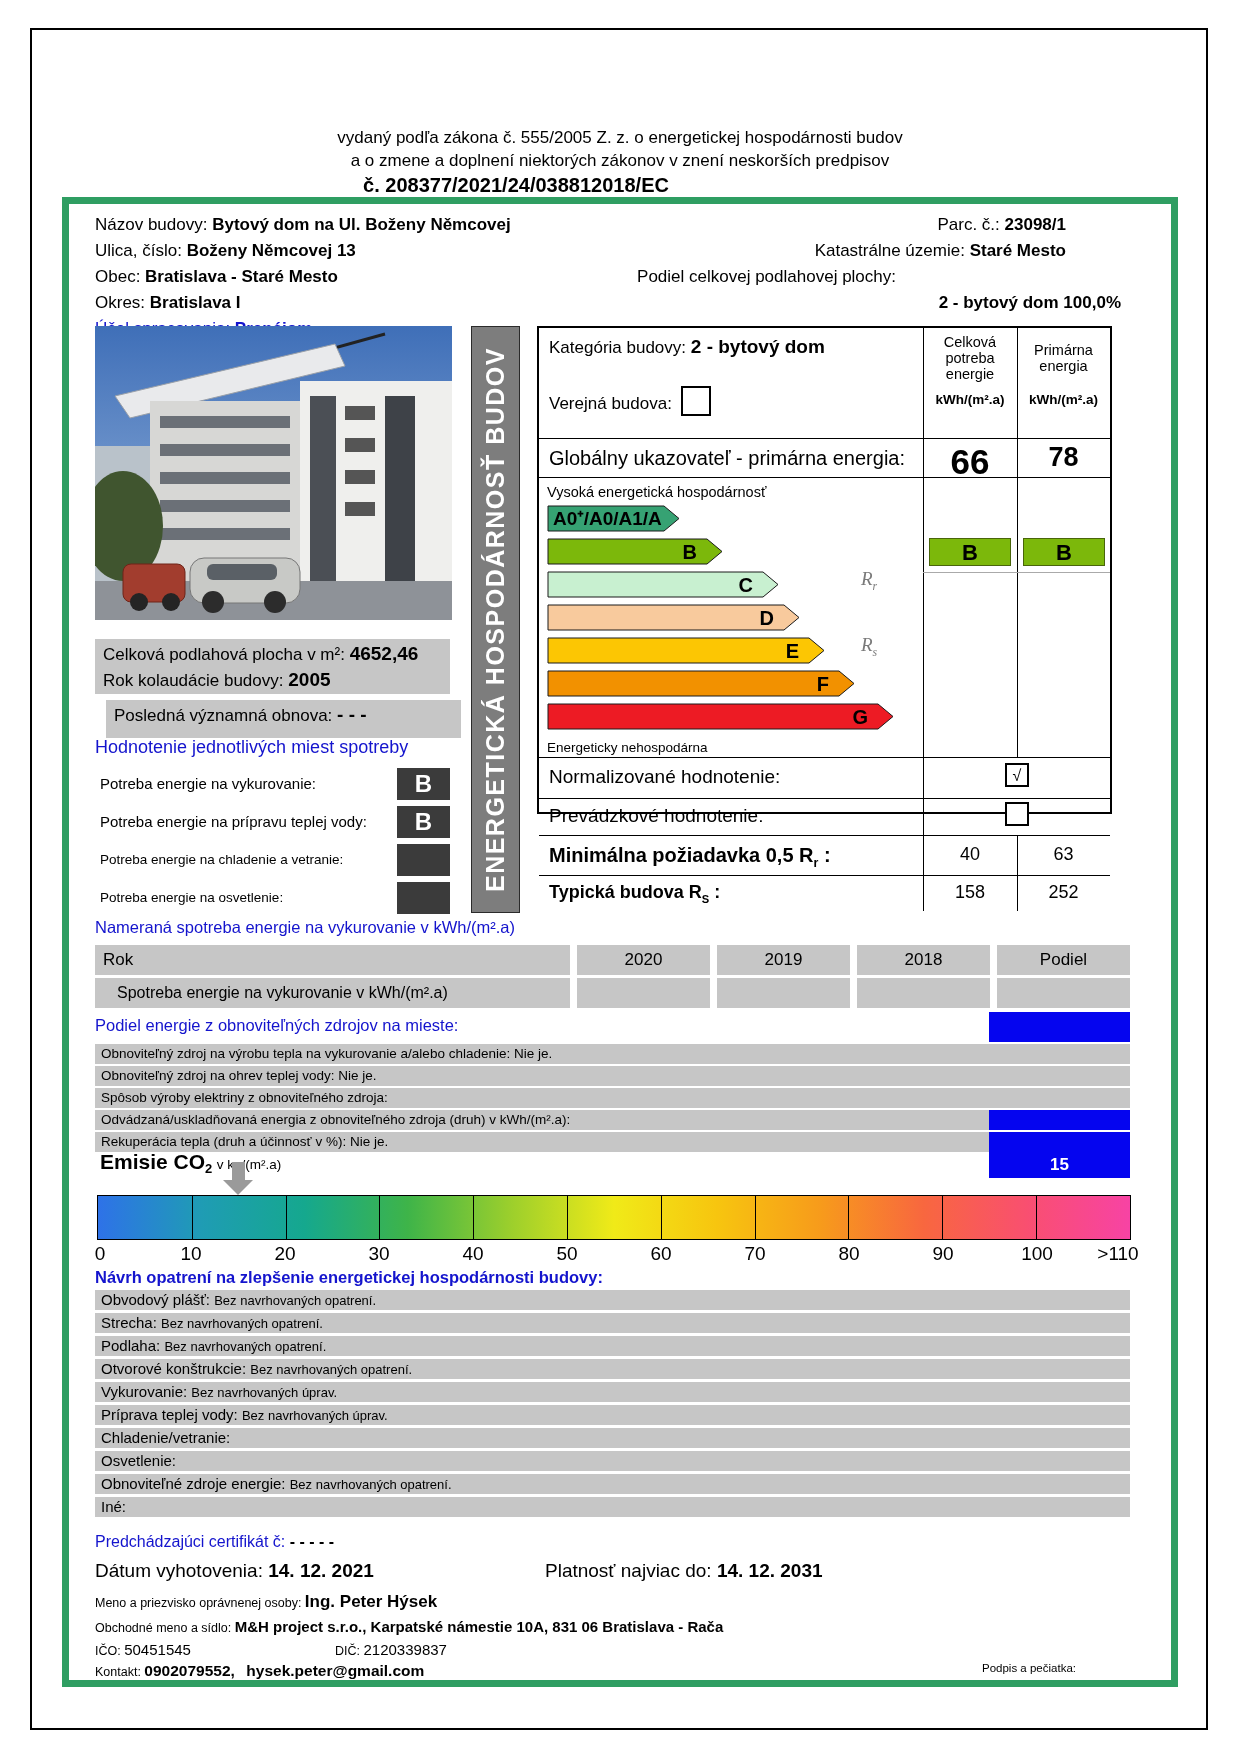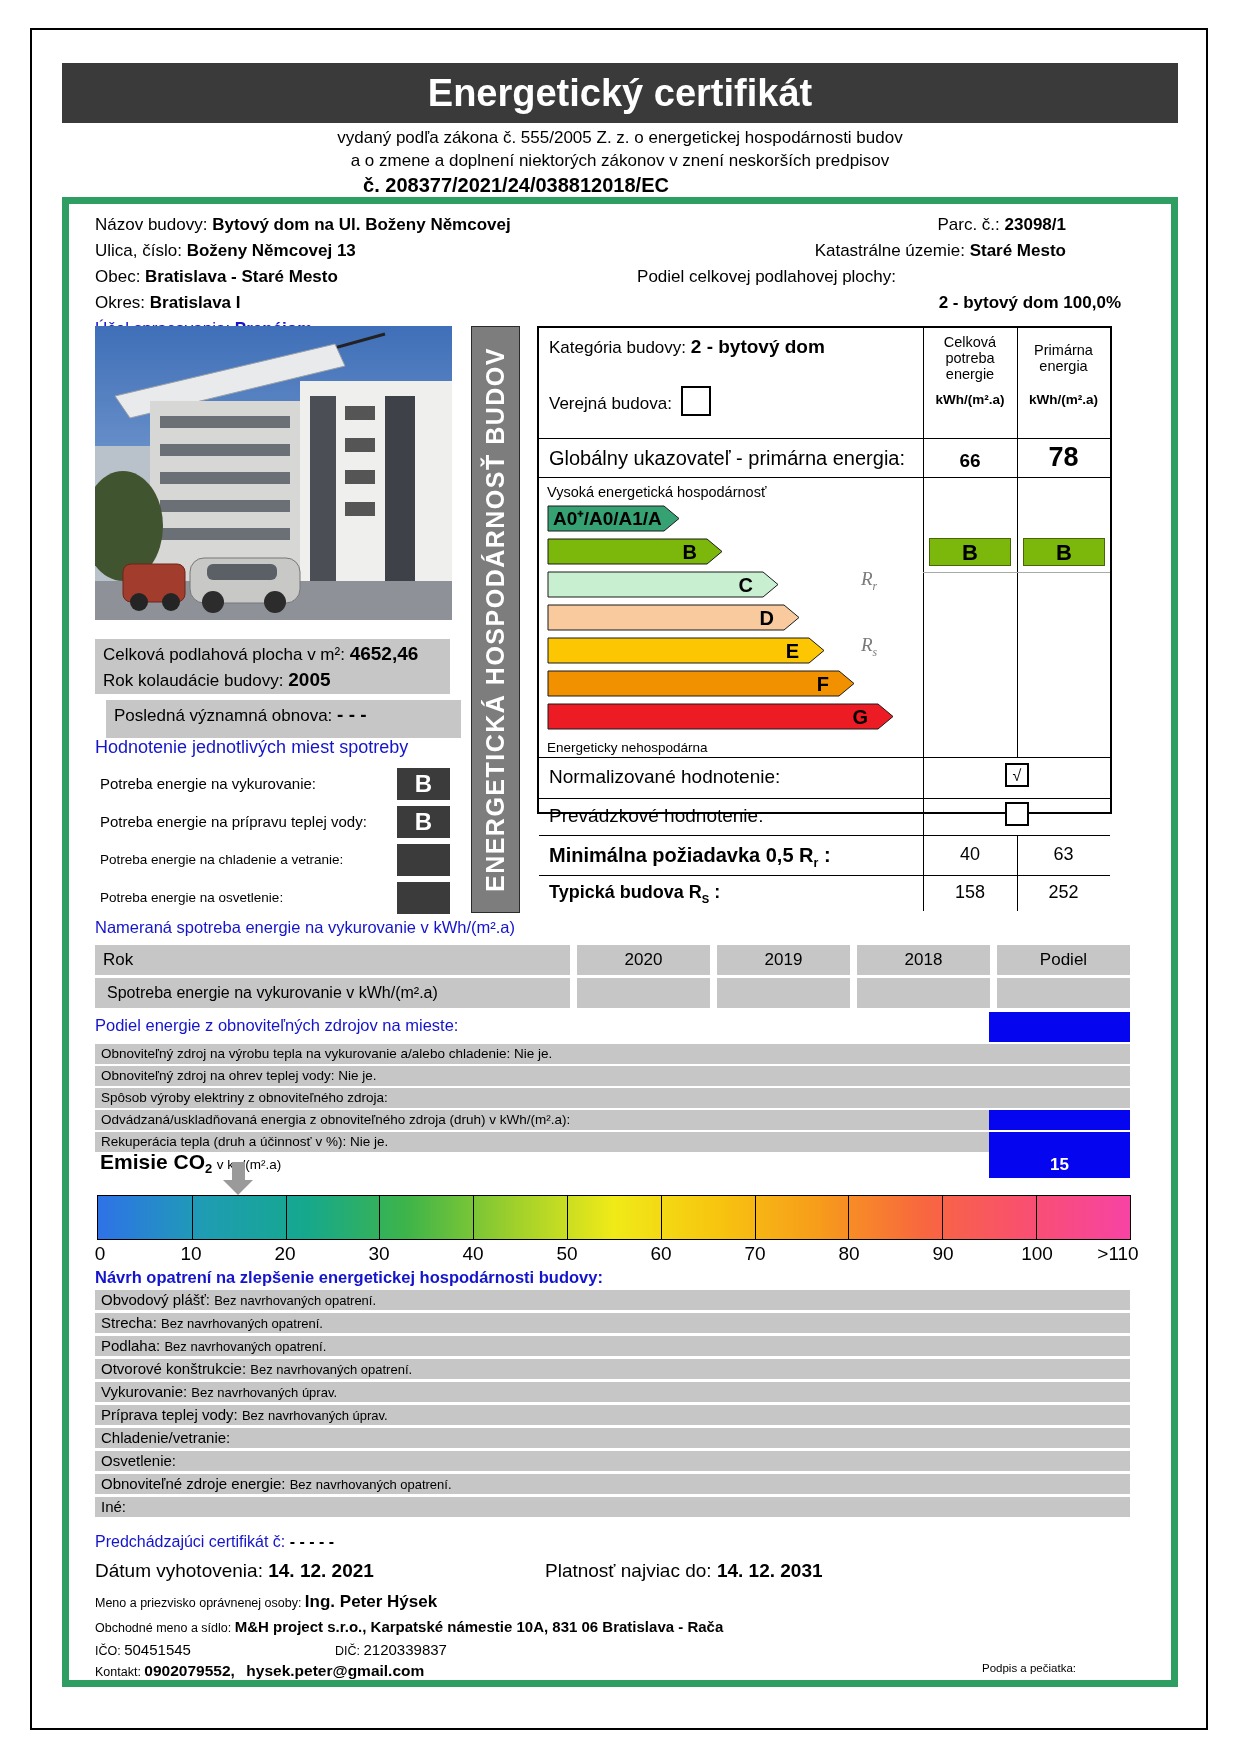--- a/index.html
+++ b/index.html
@@ -23,23 +23,20 @@
   .serifR{font-family:"Liberation Serif",serif;font-style:italic;color:#7a7a7a;font-size:19px;}
   sub{font-size:0.62em;}
 </style>
 </head>
 <body>
 
 <div class="page">
 
   <div class="abs" style="left:30px;top:28px;width:1178px;height:1702px;border:2px solid #000;box-sizing:border-box;"></div>
 
-  <div class="abs" style="left: 62px; top: 63px; width: 1116px; height: 60px; background-color: rgb(58, 58, 58);">
-    <div class="center b" style="color:#fff;font-size:38px;line-height:60px;">Energetický certifikát</div>
-  </div>
 
   <div class="abs center" style="left:0;top:128px;width:1240px;font-size:17px;">vydaný podľa zákona č. 555/2005 Z. z. o energetickej hospodárnosti budov</div>
   <div class="abs center" style="left:0;top:151px;width:1240px;font-size:17px;">a o zmene a doplnení niektorých zákonov v znení neskorších predpisov</div>
   <div class="abs center b" style="left:0;top:174px;width:1032px;font-size:20px;">č. 208377/2021/24/038812018/EC</div>
 
   <div class="abs" style="left:62px;top:197px;width:1116px;height:1490px;border:7px solid #2f9e62;box-sizing:border-box;"></div>
 
   <div class="abs" style="left:95px;top:212px;font-size:17px;line-height:26px;">
     <div><span>Názov budovy:</span> <span class="b">Bytový dom na Ul. Boženy Němcovej</span></div>
     <div><span>Ulica, číslo:</span> <span class="b">Boženy Němcovej 13</span></div>
@@ -146,21 +143,21 @@
     <div class="abs center" style="left:384px;top:6px;width:94px;font-size:14.5px;line-height:16px;">
       <div>Celková potreba energie</div>
       <div class="b" style="font-size:13.5px;margin-top:10px;">kWh/(m².a)</div>
     </div>
     <div class="abs center" style="left:478px;top:14px;width:93px;font-size:14.5px;line-height:16px;">
       <div>Primárna energia</div>
       <div class="b" style="font-size:13.5px;margin-top:18px;">kWh/(m².a)</div>
     </div>
 
     <div class="abs" style="left:10px;top:119px;font-size:20px;">Globálny ukazovateľ - primárna energia:</div>
-    <div class="abs center b" style="left:384px;top:114px;width:94px;font-size:19px;margin-top:8px;">66</div>
+    <div class="abs center b" style="left:384px;top:114px;width:94px;font-size:35px;">66</div>
     <div class="abs center b" style="left:478px;top:114px;width:93px;font-size:27px;">78</div>
 
     <div class="abs" style="left:8px;top:156px;font-size:14.5px;">Vysoká energetická hospodárnosť</div>
     <svg class="abs" style="left:8px;top:177px;" width="347" height="232" viewBox="0 0 347 232">
       <path stroke="#1a1a1a" stroke-width="1" d="M1 1 L117 1 L132 13.5 L117 26 L1 26 Z" fill="#36a273"></path>
       <path stroke="#1a1a1a" stroke-width="1" d="M1 34 L160 34 L175 46.5 L160 59 L1 59 Z" fill="#7cb80b"></path>
       <path stroke="#1a1a1a" stroke-width="1" d="M1 67 L216 67 L231 79.5 L216 92 L1 92 Z" fill="#c8f0d0"></path>
       <path stroke="#1a1a1a" stroke-width="1" d="M1 100 L237 100 L252 112.5 L237 125 L1 125 Z" fill="#f8ca9d"></path>
       <path stroke="#1a1a1a" stroke-width="1" d="M1 133 L262 133 L277 145.5 L262 158 L1 158 Z" fill="#fcc603"></path>
       <path stroke="#1a1a1a" stroke-width="1" d="M1 166 L292 166 L307 178.5 L292 191 L1 191 Z" fill="#f29100"></path>
@@ -209,21 +206,21 @@
   <div class="abs" style="left:95px;top:945px;width:1035px;height:30px;display:flex;">
     <div class="grayrow" style="flex:1;font-size:17px;line-height:30px;padding-left:8px;">
       <span>Rok</span>
     </div>
     <div class="grayrow center" style="width:133px;margin-left:7px;font-size:17px;line-height:30px;">2020</div>
     <div class="grayrow center" style="width:133px;margin-left:7px;font-size:17px;line-height:30px;">2019</div>
     <div class="grayrow center" style="width:133px;margin-left:7px;font-size:17px;line-height:30px;">2018</div>
     <div class="grayrow center" style="width:133px;margin-left:7px;font-size:17px;line-height:30px;">Podiel</div>
   </div>
   <div class="abs" style="left:95px;top:978px;width:1035px;height:30px;display:flex;">
-    <div class="grayrow" style="flex:1;font-size:16px;line-height:30px;padding-left:12px;">
+    <div class="grayrow" style="flex:1;font-size:16px;line-height:30px;padding-left:22px;">
       <span>Spotreba energie na vykurovanie v kWh/(m².a)</span>
     </div>
     <div class="grayrow" style="width:133px;margin-left:7px;"></div>
     <div class="grayrow" style="width:133px;margin-left:7px;"></div>
     <div class="grayrow" style="width:133px;margin-left:7px;"></div>
     <div class="grayrow" style="width:133px;margin-left:7px;"></div>
   </div>
 
   <div class="abs blue" style="left:95px;top:1016px;font-size:16.5px;">Podiel energie z obnoviteľných zdrojov na mieste:</div>
   <div class="abs bluebox" style="left:989px;top:1012px;width:141px;height:30px;"></div>

